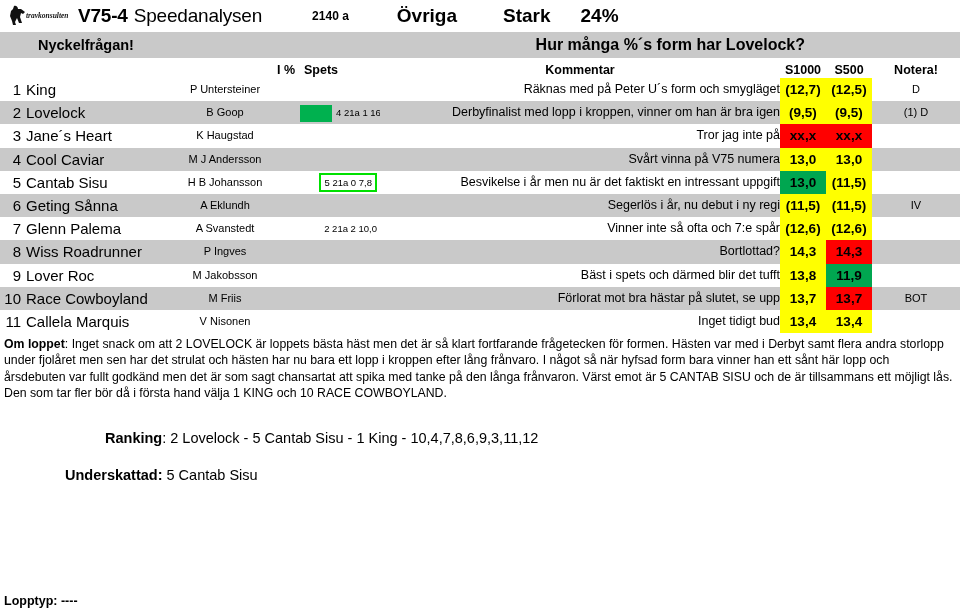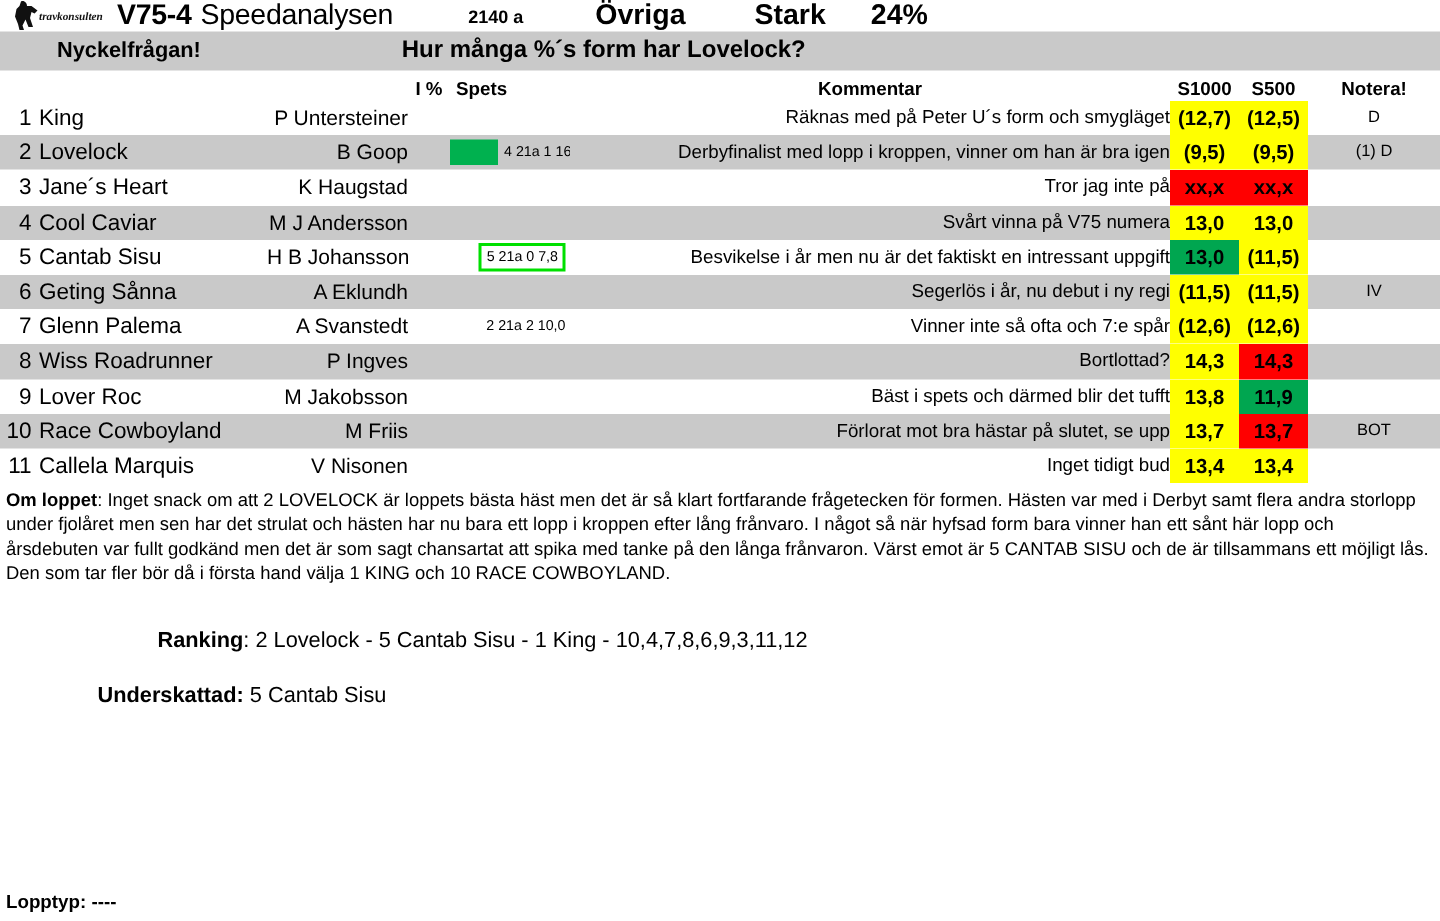--- a/index.html
+++ b/index.html
@@ -11,21 +11,21 @@
     width: 960px;
     height: 614px;
     font-family: "Liberation Sans", sans-serif;
     color: #000000;
     overflow: hidden;
     position: relative;
   }
 
   
   .titlebar {
-    height: 21px;
+    height: 32px;
     display: flex;
     align-items: center;
     padding: 0 0 0 8px;
     box-sizing: border-box;
   }
   .logo {
     width: 62px;
     height: 22px;
     position: relative;
     flex: 0 0 auto;
@@ -54,21 +54,21 @@
   }
   .keyband .kq-label {
     position: absolute;
     left: 38px;
     font-size: 14.5px;
     font-weight: bold;
   }
   .keyband .kq-text {
     position: absolute;
     left: 0; right: 0;
-    text-align: center;
+    text-align: right;
     font-size: 16px;
     font-weight: bold;
     padding-right: 155px;
   }
 
   
   .tbl {
     width: 960px;
     border-collapse: collapse;
     table-layout: fixed;
@@ -105,21 +105,21 @@
   .tbl tbody td {
     padding: 0;
     vertical-align: middle;
     line-height: 23.2px;
     white-space: nowrap;
     overflow: hidden;
   }
 
   .c-num-cell    { text-align: right; padding-right: 5px !important; font-size: 15px; }
   .c-horse-cell  { text-align: left; font-size: 15px; }
-  .c-driver-cell { text-align: right; font-size: 14px; }
+  .c-driver-cell { text-align: center; font-size: 11px; }
   .c-ip-cell     { text-align: center; font-size: 10px; }
   .c-spets-cell  { text-align: right; font-size: 9.5px; padding-right: 3px !important; position: relative; }
   .c-kom-cell    { text-align: right; font-size: 12.5px; padding-left: 4px !important; white-space: nowrap; }
   .c-s-cell      { text-align: center; font-size: 13.5px; font-weight: bold; }
   .c-note-cell   { text-align: center; font-size: 11px; }
 
   
   .fill-yellow { background: #ffff00 !important; }
   .fill-red    { background: #ff0000 !important; }
   .fill-green  { background: #00a650 !important; }

